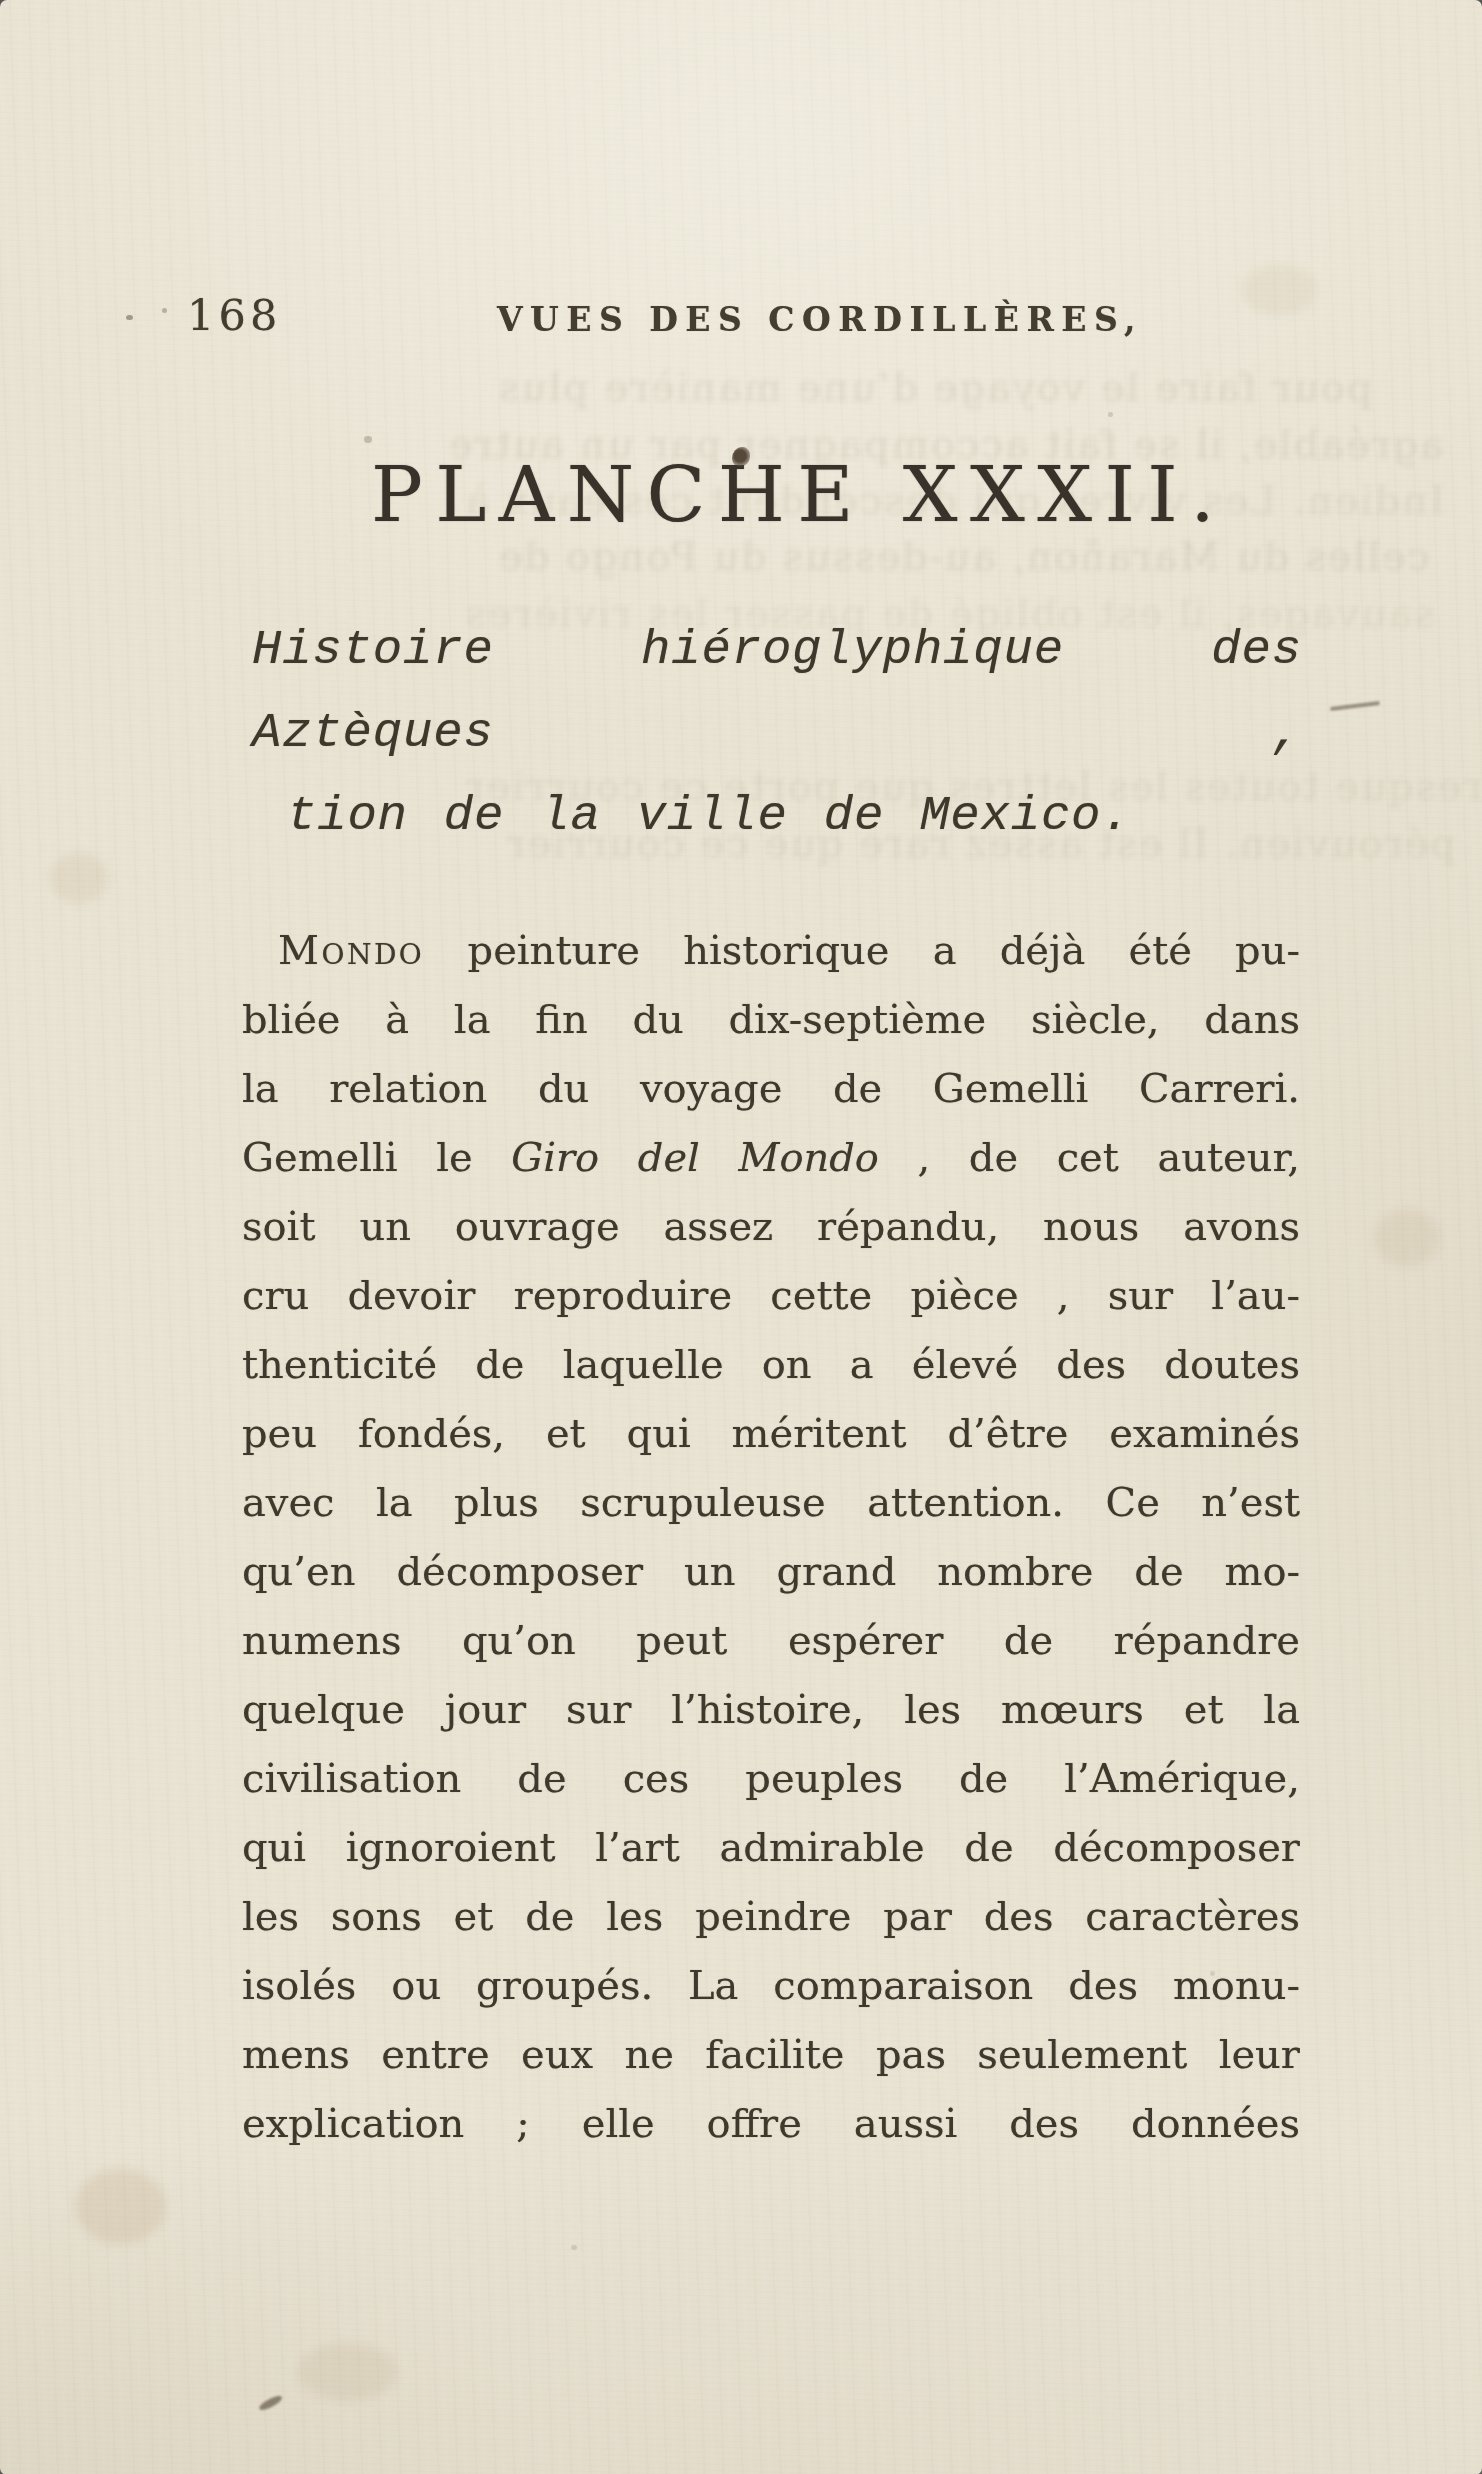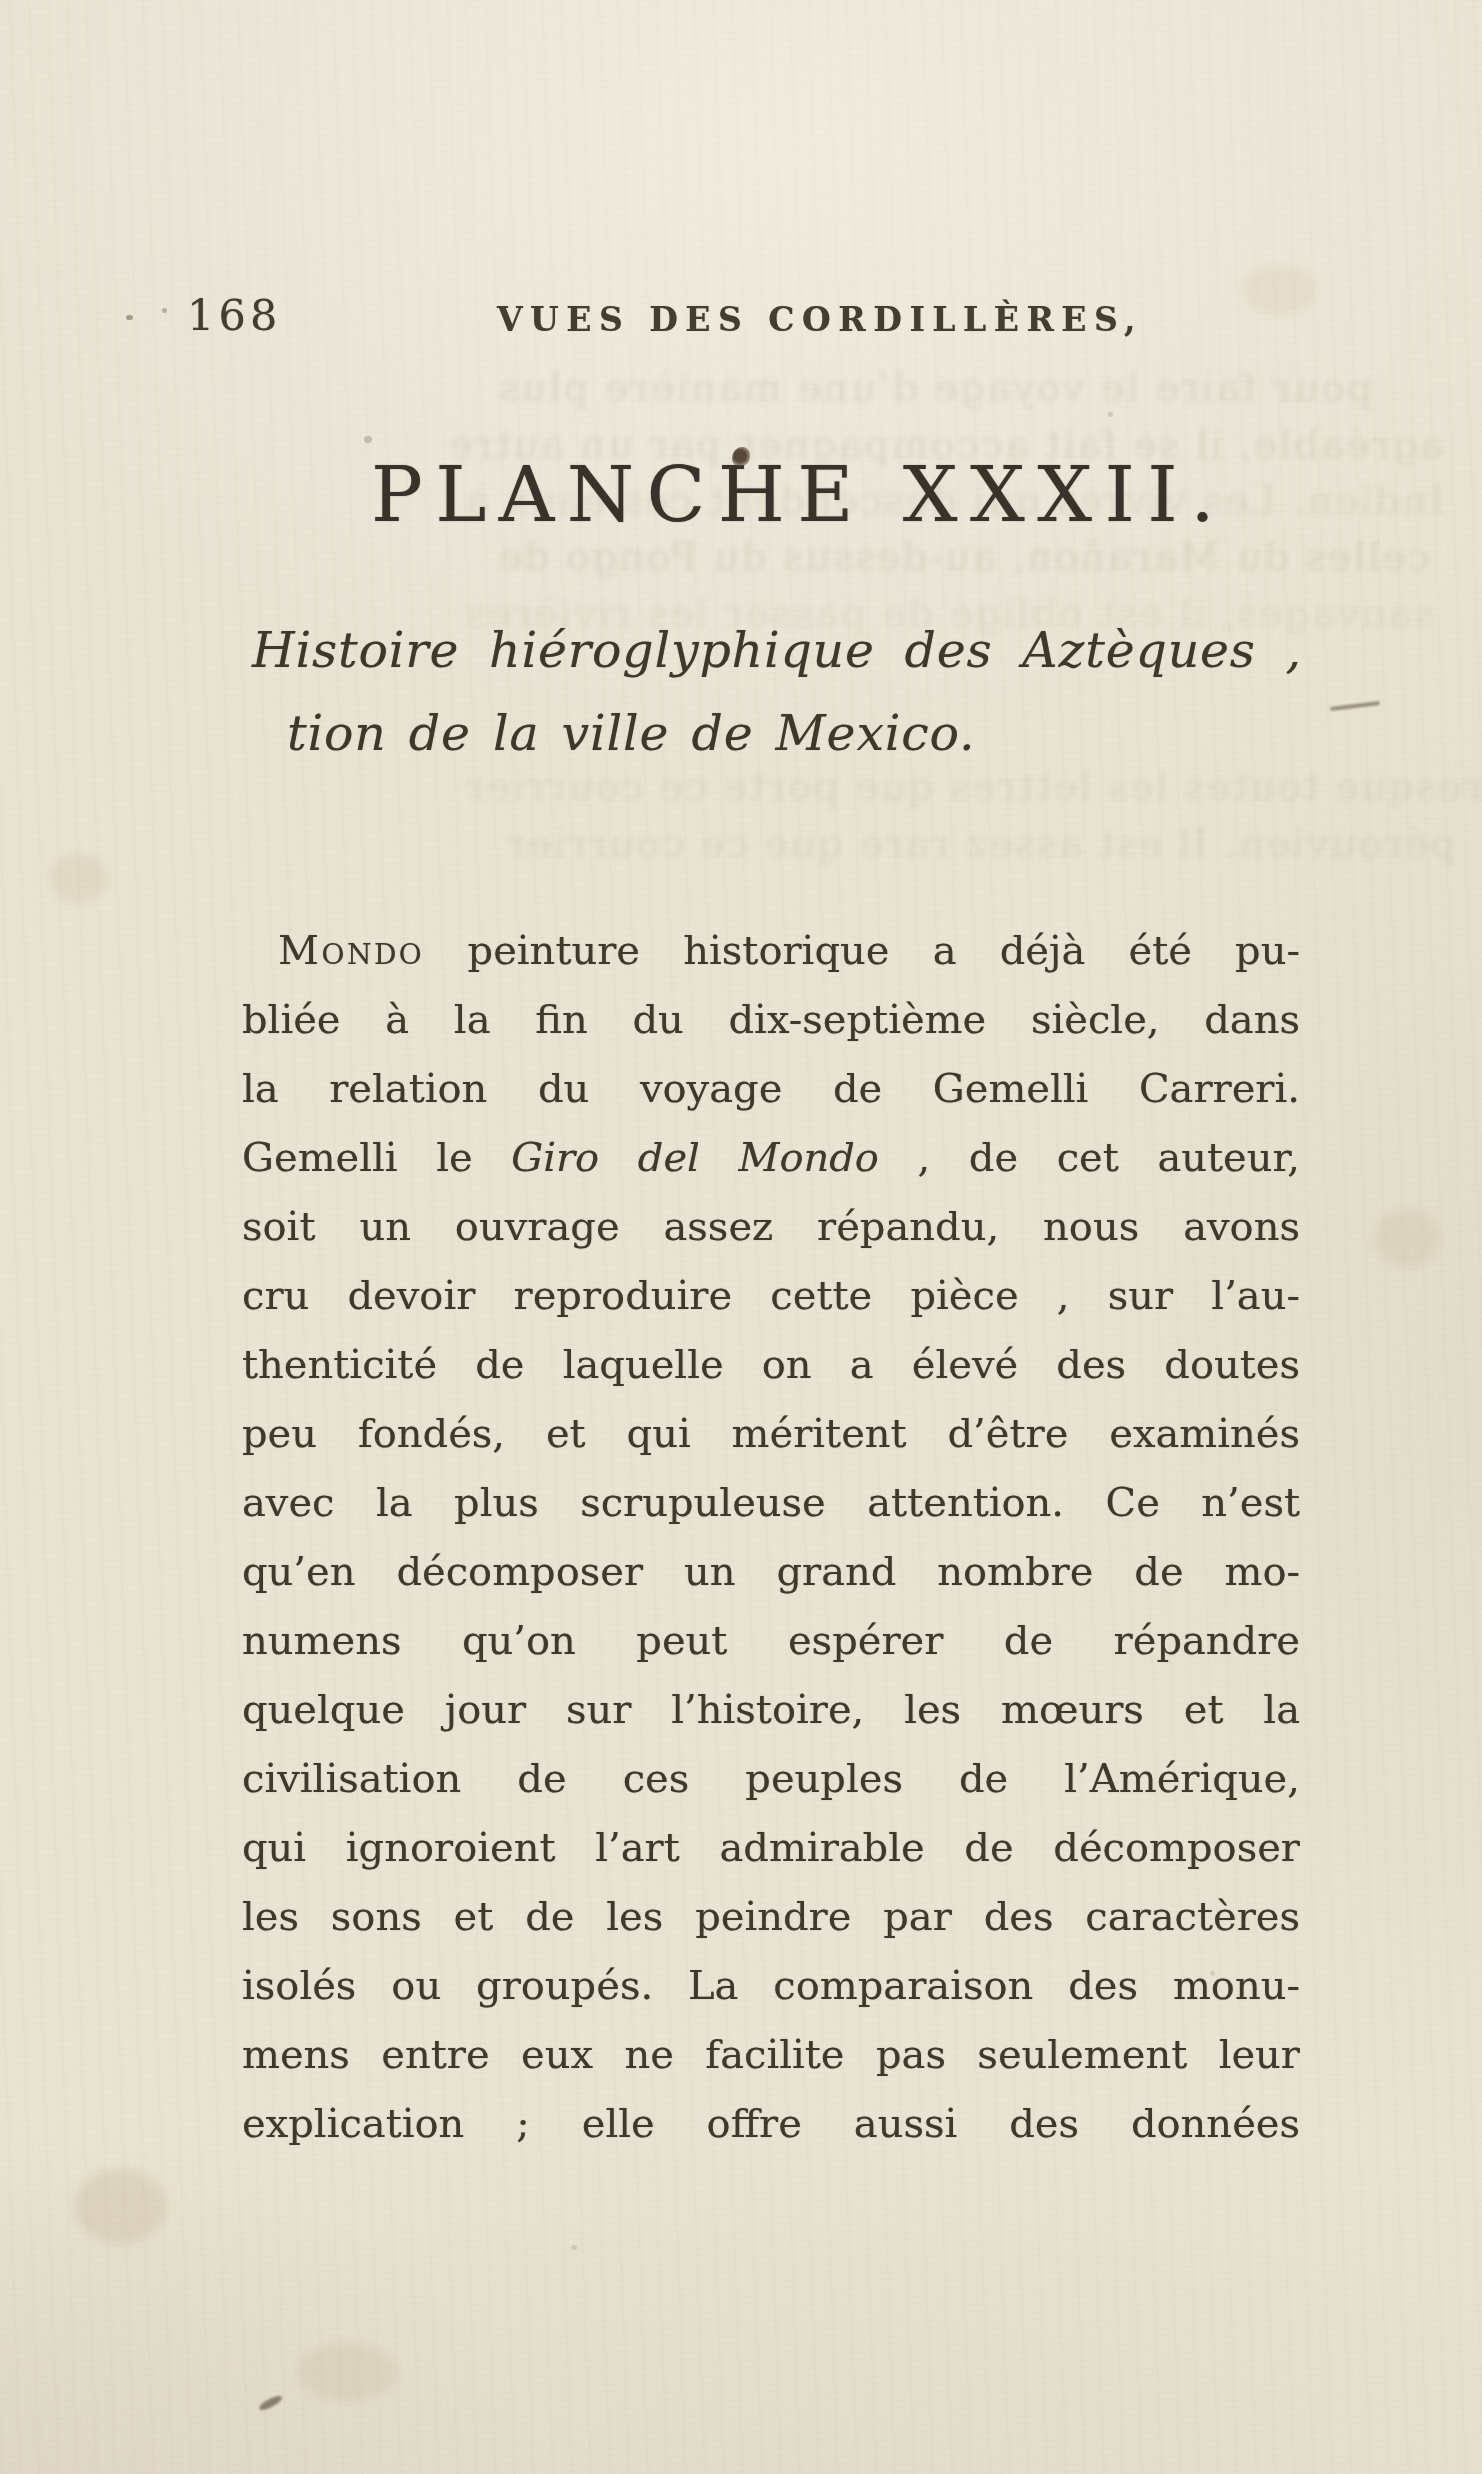--- a/index.html
+++ b/index.html
@@ -11,20 +11,21 @@
     font-family:"DejaVu Serif","Liberation Serif",serif;
     color:#3e372c;
     background-color:#e9e3d3;
     background-image:
       radial-gradient(ellipse 1159px 828px at 52% 6%, rgba(255,255,248,0.30), transparent 72%),
       radial-gradient(ellipse 745px 1242px at 104% 55%, rgba(130,110,75,0.07), transparent 70%),
       radial-gradient(ellipse 911px 580px at -6% 102%, rgba(130,110,75,0.09), transparent 72%),
       radial-gradient(ellipse 1987px 497px at 50% 100%, rgba(120,100,70,0.06), transparent 75%),
       repeating-linear-gradient(88deg, rgba(150,135,105,0.030) 0 2.5px, rgba(0,0,0,0) 2.5px 7.5px, rgba(255,255,252,0.035) 7.5px 11.6px, rgba(0,0,0,0) 11.6px 19px),
       repeating-linear-gradient(2deg, rgba(140,125,95,0.020) 0 1.7px, rgba(0,0,0,0) 1.7px 5.8px);
+    border-radius: 7px;
   }
   
   .bleed-layer{position:absolute;inset:0;z-index:1;}
   .bleed-line{
     position:absolute;
     transform:scaleX(-1);
     filter:blur(2.5px);
     color:#887c63;
     font-size:40px;
     white-space:nowrap;
@@ -53,21 +54,21 @@
     color:#39322a;
     text-shadow:0 0 1.2px rgba(57,50,42,0.55);
   }
   .subtitle{
     position:absolute;left:252px;top:609px;width:1050px;margin:0;
     font-style:italic;font-weight:normal;
     font-size:49px;line-height:83px;letter-spacing:0.8px;word-spacing:5.8px;
     color:#3e372c;
     text-shadow:0 0 1px rgba(62,55,44,0.45);
   }
-  .subtitle .sl{display:block;text-align:justify;text-align-last:justify;}
+  .subtitle .sl{display:block;text-align:justify;text-align-last:justify;font-family:Liberation Mono, monospace;}
   .subtitle .sl:nth-child(n+2){padding-left:35px;}
   .subtitle .sl:last-child{text-align-last:left;}
   .bodytext{
     position:absolute;left:242px;top:916px;width:1058px;
     font-size:40px;
     color:#3f382d;
     text-shadow:0 0 1px rgba(63,56,45,0.5);
   }
   .bodytext .line{
     height:69px;line-height:69px;

